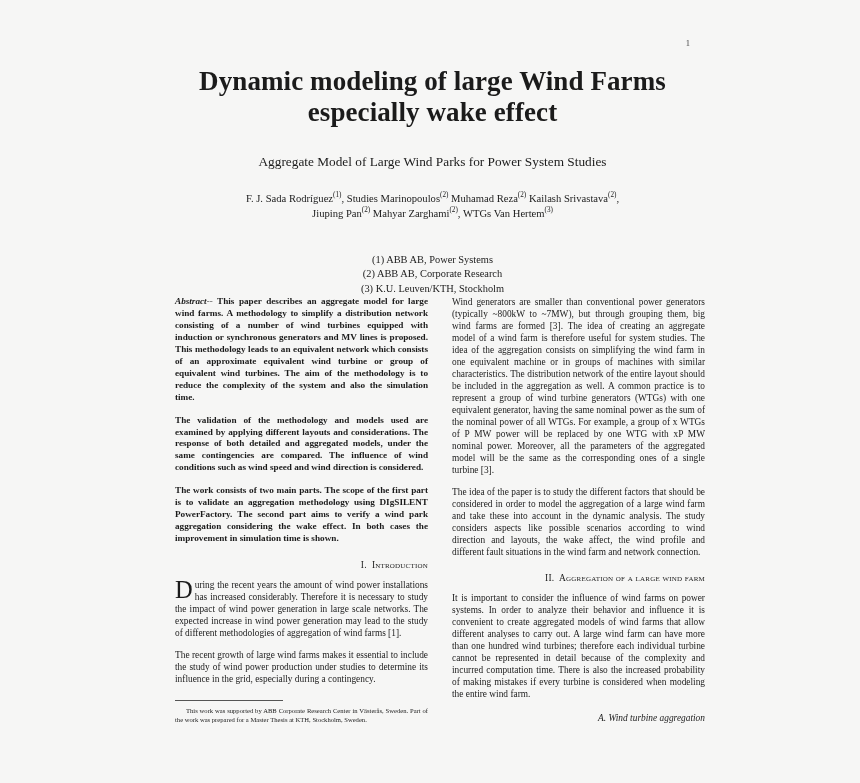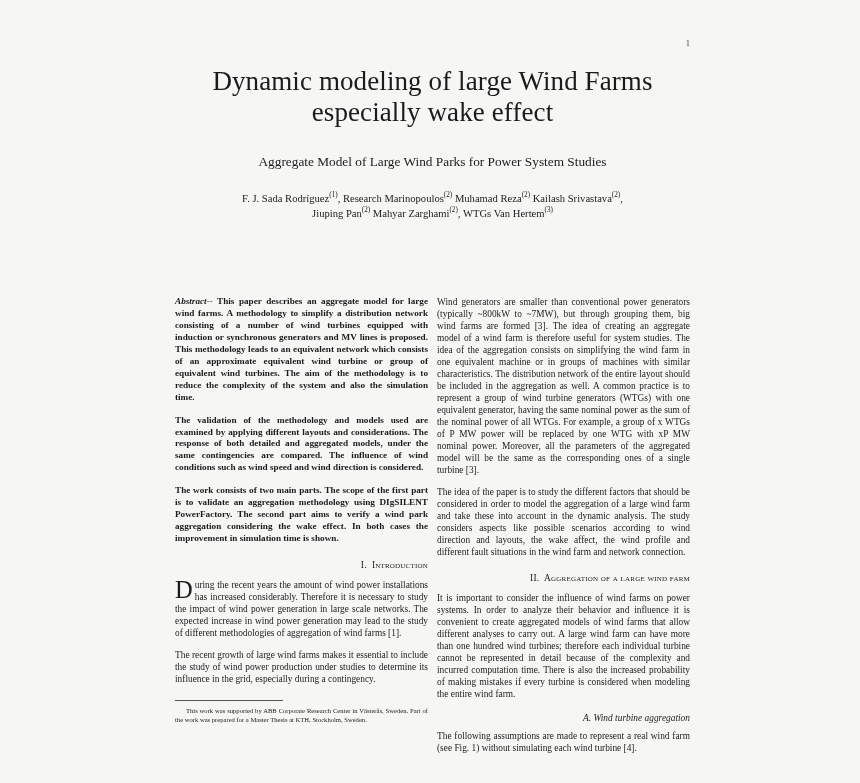--- a/index.html
+++ b/index.html
@@ -28,21 +28,21 @@
   .masthead {
     position: absolute;
     top: 66px;
     left: 175px;
     width: 515px;
     text-align: center;
   }
   .paper-title {
     font-size: 27px;
     line-height: 1.16;
-    font-weight: normal;
+    font-weight: bold;
     margin: 0;
     letter-spacing: 0.1px;
   }
   .paper-subtitle {
     font-size: 13.3px;
     margin: 24px 0 0 0;
     font-weight: normal;
     line-height: 1.3;
   }
   .authors {
@@ -62,21 +62,21 @@
   }
   .affiliations div { white-space: pre; }
 
   .columns {
     position: absolute;
     top: 296px;
     left: 175px;
     width: 515px;
     height: 450px;
     display: flex;
-    gap: 9px;
+    gap: 24px;
   }
   .col {
     width: 253px;
     flex: 0 0 253px;
   }
   .col p {
     margin: 0 0 9.5px 0;
     font-size: 9.35px;
     line-height: 1.285;
     text-align: justify;
@@ -144,22 +144,27 @@
 
   <div class="page-number">1</div>
 
   <div class="masthead">
     <h1 class="paper-title">
       <span>Dynamic modeling of large Wind Farms</span><br>
       <span>especially wake effect</span>
     </h1>
     <div class="paper-subtitle">Aggregate Model of Large Wind Parks for Power System Studies</div>
     <div class="authors">
-      <span>F. J. Sada Rodríguez</span><sup>(1)</sup><span>, Research Marinopoulos</span><sup>(2)</sup><span> Muhamad Reza</span><sup>(2)</sup><span> Kailash Srivastava</span><sup>(2)</sup><span>,</span><br>
+      <span>F. J. Sada Rodríguez</span><sup>(1)</sup><span>, Studies Marinopoulos</span><sup>(2)</sup><span> Muhamad Reza</span><sup>(2)</sup><span> Kailash Srivastava</span><sup>(2)</sup><span>,</span><br>
       <span>Jiuping Pan</span><sup>(2)</sup><span> Mahyar Zarghami</span><sup>(2)</sup><span>, WTGs Van Hertem</span><sup>(3)</sup>
+    </div>
+    <div class="affiliations">
+      <div>(1) ABB AB, Power Systems</div>
+      <div>(2) ABB AB, Corporate Research</div>
+      <div>(3) K.U. Leuven/KTH, Stockholm</div>
     </div>
   </div>
 
   <div class="columns">
 
     <div class="col">
       <p class="abstract"><span class="abstract-lead">Abstract--</span><span> This paper describes an aggregate model for large wind farms. A methodology to simplify a distribution network consisting of a number of wind turbines equipped with induction or synchronous generators and MV lines is proposed. This methodology leads to an equivalent network which consists of an approximate equivalent wind turbine or group of equivalent wind turbines. The aim of the methodology is to reduce the complexity of the system and also the simulation time.</span></p>
       <p class="abstract">The validation of the methodology and models used are examined by applying different layouts and considerations. The response of both detailed and aggregated models, under the same contingencies are compared. The influence of wind conditions such as wind speed and wind direction is considered.</p>
       <p class="abstract">The work consists of two main parts. The scope of the first part is to validate an aggregation methodology using DIgSILENT PowerFactory. The second part aims to verify a wind park aggregation considering the wake effect. In both cases the improvement in simulation time is shown.</p>
 
@@ -172,21 +177,20 @@
     <div class="col">
       <p>Wind generators are smaller than conventional power generators (typically ~800kW to ~7MW), but through grouping them, big wind farms are formed [3]. The idea of creating an aggregate model of a wind farm is therefore useful for system studies. The idea of the aggregation consists on simplifying the wind farm in one equivalent machine or in groups of machines with similar characteristics. The distribution network of the entire layout should be included in the aggregation as well. A common practice is to represent a group of wind turbine generators (WTGs) with one equivalent generator, having the same nominal power as the sum of the nominal power of all WTGs. For example, a group of x WTGs of P MW power will be replaced by one WTG with xP MW nominal power. Moreover, all the parameters of the aggregated model will be the same as the corresponding ones of a single turbine [3].</p>
       <p>The idea of the paper is to study the different factors that should be considered in order to model the aggregation of a large wind farm and take these into account in the dynamic analysis. The study considers aspects like possible scenarios according to wind direction and layouts, the wake affect, the wind profile and different fault situations in the wind farm and network connection.</p>
 
       <div class="section-head"><span class="numeral">II.</span>&nbsp; <span>Aggregation of a large wind farm</span></div>
 
       <p>It is important to consider the influence of wind farms on power systems. In order to analyze their behavior and influence it is convenient to create aggregated models of wind farms that allow different analyses to carry out. A large wind farm can have more than one hundred wind turbines; therefore each individual turbine cannot be represented in detail because of the complexity and incurred computation time. There is also the increased probability of making mistakes if every turbine is considered when modeling the entire wind farm.</p>
 
       <div class="subsection-head">A.  Wind turbine aggregation</div>
 
-      <p>The following assumptions are made to represent a real wind farm (see Fig. 1) without simulating each wind turbine [4].</p>
     </div>
 
   </div>
 
   <div class="footnote">
     <div class="footnote-rule"></div>
     <p>This work was supported by ABB Corporate Research Center in Västerås, Sweden. Part of the work was prepared for a Master Thesis at KTH, Stockholm, Sweden.</p>
   </div>
 
 </div>

